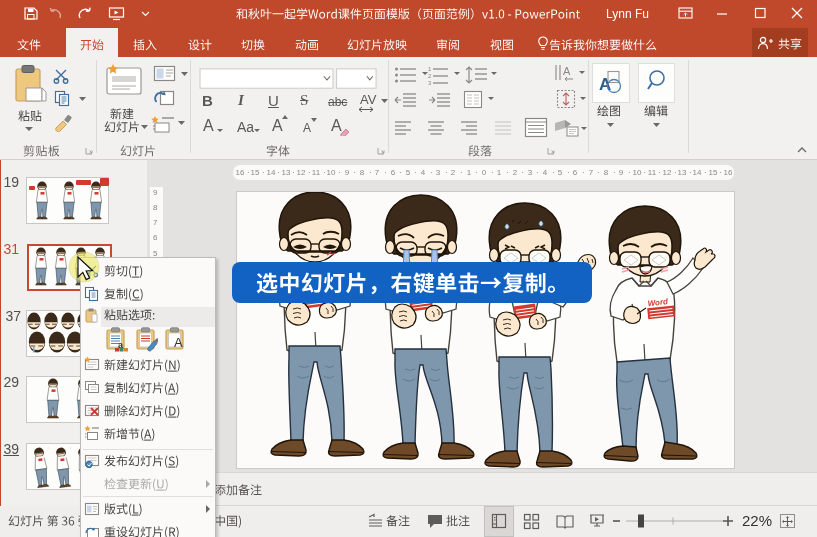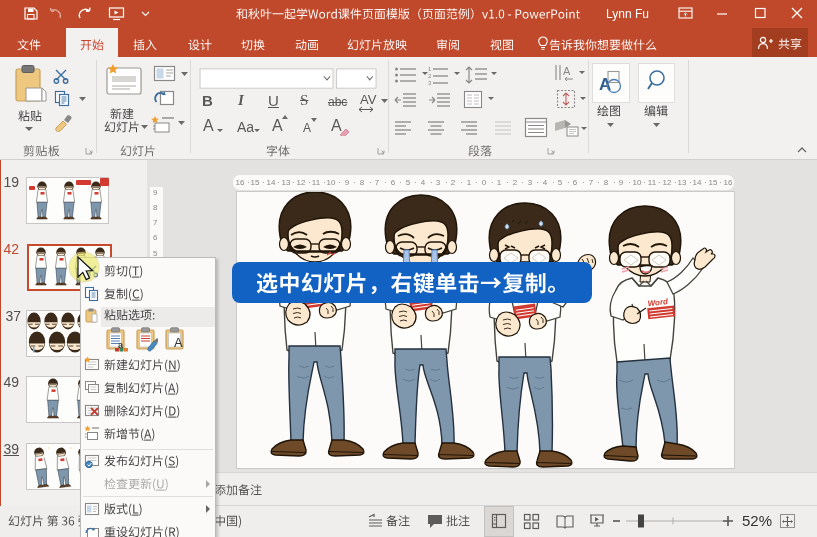--- a/index.html
+++ b/index.html
@@ -13,21 +13,21 @@
 .tab-sel{background:#F3F1F0;color:#C8432C;top:28px !important;height:29px;display:flex;align-items:center;justify-content:center;}
 
 #ribbon{left:0;top:57px;width:817px;height:103px;background:#F3F1F0;border-bottom:1px solid #D2CFCE;box-sizing:border-box;}
 .gsep{width:1px;background:#DCDAD8;top:3px;height:93px;}
 
 #panel{left:0;top:160px;width:147px;height:346px;background:#F2F0EF;border-left:1px solid #C0492B;box-sizing:border-box;}
 .thumbnum{font-size:14px;color:#514F4D;width:16px;text-align:right;}
 .thumb{background:#FDFDFC;border:1px solid #C9C7C5;box-sizing:border-box;}
 
 #work{left:147px;top:160px;width:670px;height:312px;background:#E4E2E1;}
-#hruler{left:86px;top:15px;width:501px;height:15px;background:#FBFAF9;border-radius:7px;}
+#hruler{left:86px;top:5px;width:501px;height:15px;background:#FBFAF9;border-radius:7px;}
 #vruler{left:3px;top:27px;width:13px;height:281px;background:#FBFAF9;}
 .rulnum{position:absolute;font-size:8px;color:#888;}
 #slide{left:90px;top:32px;width:497px;height:276px;background:#FCFBFA;box-shadow:0 0 0 1px #CCCAC8;}
 
 #banner{left:-5px;top:70px;width:360px;height:41px;background:#1262C3;border-radius:8px;color:#fff;font-weight:bold;font-size:22px;line-height:41px;text-align:center;}
 
 #notes{left:147px;top:472px;width:670px;height:34px;background:#F0EEED;border-top:1px solid #D8D6D4;border-bottom:1px solid #D8D6D4;box-sizing:border-box;color:#595755;font-size:12px;}
 #statusbar{left:0;top:506px;width:817px;height:31px;background:#F0EEED;color:#514F4D;font-size:12px;}
 
 #menu{left:80px;top:257px;width:136px;height:281px;background:#FBFAF9;border:1px solid #BDBBB9;box-shadow:2px 2px 3px rgba(0,0,0,0.2);box-sizing:border-box;}
@@ -295,34 +295,34 @@
             </g>
           </svg>
         </div>
     <div class="abs" id="banner"></div>
   </div>
 </div>
 
 <div class="abs" id="panel"></div>
 <div class="abs thumbnum" style="left:3px;top:174px;">19</div>
 <div class="abs thumb" style="left:26px;top:177px;width:83px;height:47px;"></div>
-<div class="abs thumbnum" style="left:3px;top:241px;color:#C0492B;">42</div>
+<div class="abs thumbnum" style="left:3px;top:241px;color:#C0492B;">31</div>
 <div class="abs" style="left:27px;top:244px;width:85px;height:47px;border:2px solid #C74A2C;background:#FDFDFC;box-sizing:border-box;"></div>
 <div class="abs thumbnum" style="left:5px;top:308px;">37</div>
 <div class="abs thumb" style="left:26px;top:310px;width:83px;height:47px;"></div>
-<div class="abs thumbnum" style="left:3px;top:374px;">49</div>
+<div class="abs thumbnum" style="left:3px;top:374px;">29</div>
 <div class="abs thumb" style="left:26px;top:376px;width:83px;height:47px;"></div>
 <div class="abs thumbnum" style="left:3px;top:441px;text-decoration:underline;">39</div>
 <div class="abs thumb" style="left:26px;top:443px;width:83px;height:47px;"></div>
 
 <div class="abs" id="notes"></div>
 
 <div class="abs" id="statusbar">
 
-  <span style="position:absolute;left:742px;top:6px;color:#333;font-size:15px;">52%</span>
+  <span style="position:absolute;left:742px;top:6px;color:#333;font-size:15px;">22%</span>
 </div>
 <div class="abs" id="status-icons"></div>
 
 <div class="abs" style="left:8px;top:516.0px;width:138px;height:16px;"><svg width="137" height="16" viewBox="0 0 137 16" style="overflow:visible;">
         <g transform="translate(0,9.4)">
           <path d="M5.712 -8.904V-8.052H10.200000000000001C10.056000000000001 -2.88 9.876 -0.924 9.48 -0.492C9.348 -0.336 9.204 -0.28800000000000003 8.976 -0.28800000000000003C8.676 -0.28800000000000003 7.944 -0.28800000000000003 7.140000000000001 -0.36C7.308 -0.108 7.416 0.264 7.428 0.528C8.148 0.5760000000000001 8.892 0.6 9.324 0.552C9.756 0.504 10.02 0.396 10.296 0.024C10.788 -0.5760000000000001 10.944 -2.568 11.112 -8.412C11.112 -8.544 11.112 -8.904 11.112 -8.904ZM1.032 0.012C1.32 -0.156 1.788 -0.252 5.352 -0.9C5.5440000000000005 -0.384 5.688 0.096 5.772 0.468L6.588 0.12C6.36 -0.8280000000000001 5.712 -2.328 5.112 -3.48L4.356 -3.192C4.596 -2.724 4.836 -2.208 5.0520000000000005 -1.68L2.2680000000000002 -1.224C3.516 -2.7600000000000002 4.764 -4.692 5.796 -6.672L4.896 -7.08C4.68 -6.612 4.44 -6.132000000000001 4.188 -5.676L1.92 -5.5200000000000005C2.724 -6.696 3.528 -8.22 4.14 -9.684000000000001L3.228 -10.044C2.664 -8.412 1.692 -6.66 1.3800000000000001 -6.216C1.092 -5.748 0.864 -5.436 0.624 -5.376C0.732 -5.124 0.888 -4.68 0.936 -4.488C1.1520000000000001 -4.572 1.512 -4.644 3.72 -4.836C2.916 -3.468 2.124 -2.34 1.788 -1.944C1.32 -1.344 0.996 -0.9480000000000001 0.708 -0.864C0.8280000000000001 -0.624 0.984 -0.18 1.032 0.012Z M13.2 -7.62C13.14 -6.672 12.96 -5.424 12.672 -4.68L13.368 -4.392C13.68 -5.256 13.848 -6.564 13.884 -7.5360000000000005ZM16.560000000000002 -7.812C16.368000000000002 -7.0680000000000005 15.984 -5.988 15.684000000000001 -5.316L16.236 -5.064C16.584 -5.688 16.98 -6.696 17.328 -7.5120000000000005ZM14.628 -10.02V-6.18C14.628 -3.936 14.436 -1.536 12.516 0.3C12.72 0.432 13.032 0.756 13.164 0.96C14.208 -0.036000000000000004 14.796 -1.2 15.120000000000001 -2.412C15.648 -1.836 16.368000000000002 -1.02 16.68 -0.588L17.28 -1.284C16.98 -1.6320000000000001 15.744 -2.928 15.312000000000001 -3.3120000000000003C15.468 -4.26 15.504 -5.232 15.504 -6.18V-10.02ZM17.328 -9.096V-8.22H20.484V-0.36C20.484 -0.14400000000000002 20.4 -0.07200000000000001 20.16 -0.06C19.896 -0.048 19.032 -0.048 18.144 -0.084C18.288 0.18 18.456 0.624 18.516 0.888C19.656 0.888 20.4 0.876 20.844 0.72C21.276 0.5640000000000001 21.432000000000002 0.252 21.432000000000002 -0.36V-8.22H23.532V-9.096Z M26.16 -9.768V-5.772C26.16 -3.648 25.992 -1.428 24.456 0.276C24.684 0.432 25.008 0.768 25.164 0.984C26.268 -0.228 26.76 -1.692 26.951999999999998 -3.204H32.016V0.96H32.988V-4.128H27.048000000000002C27.084 -4.68 27.096 -5.22 27.096 -5.772V-6.048H34.836V-6.972H31.451999999999998V-10.068H30.504V-6.972H27.096V-9.768Z M40.704 -4.812C40.608000000000004 -3.948 40.428000000000004 -2.88 40.260000000000005 -2.16H43.464C42.468 -1.116 40.944 -0.20400000000000001 39.528000000000006 0.264C39.732 0.432 39.984 0.756 40.116 0.972C41.544000000000004 0.40800000000000003 43.116 -0.612 44.172000000000004 -1.812V0.96H45.06V-2.16H48.540000000000006C48.42 -1.068 48.288000000000004 -0.6 48.120000000000005 -0.432C48.024 -0.34800000000000003 47.904 -0.336 47.688 -0.336C47.472 -0.324 46.908 -0.336 46.32 -0.396C46.452000000000005 -0.168 46.56 0.18 46.572 0.432C47.196000000000005 0.468 47.784000000000006 0.468 48.084 0.444C48.432 0.42 48.648 0.34800000000000003 48.852000000000004 0.14400000000000002C49.164 -0.156 49.32 -0.888 49.488 -2.568C49.5 -2.688 49.512 -2.928 49.512 -2.928H45.06V-4.0440000000000005H49.104V-6.696H40.260000000000005V-5.928H44.172000000000004V-4.812ZM41.46 -4.0440000000000005H44.172000000000004V-2.928H41.292ZM45.06 -5.928H48.228V-4.812H45.06ZM41.232 -10.14C40.812000000000005 -8.988 40.092000000000006 -7.896 39.24 -7.176C39.468 -7.0680000000000005 39.828 -6.864 39.996 -6.732C40.452000000000005 -7.164000000000001 40.896 -7.716 41.28 -8.352H41.940000000000005C42.192 -7.872 42.432 -7.284 42.54 -6.9L43.332 -7.188C43.248000000000005 -7.488 43.056000000000004 -7.944 42.84 -8.352H44.772000000000006V-9.048H41.676C41.82 -9.336 41.952000000000005 -9.636000000000001 42.06 -9.936ZM45.864000000000004 -10.14C45.552 -9.036 44.988 -7.98 44.256 -7.284C44.484 -7.176 44.868 -6.948 45.048 -6.816C45.42 -7.224 45.78 -7.752 46.092 -8.352H46.908C47.304 -7.884 47.676 -7.284 47.844 -6.888L48.624 -7.224C48.480000000000004 -7.5360000000000005 48.204 -7.968 47.892 -8.352H50.05200000000001V-9.048H46.416000000000004C46.536 -9.336 46.644000000000005 -9.636000000000001 46.728 -9.936Z M56.532000000000004 0.156C58.104000000000006 0.156 59.364000000000004 -0.78 59.364000000000004 -2.352C59.364000000000004 -3.564 58.536 -4.332 57.504000000000005 -4.5840000000000005V-4.644C58.440000000000005 -4.968 59.06400000000001 -5.688 59.06400000000001 -6.756C59.06400000000001 -8.148 57.98400000000001 -8.952 56.496 -8.952C55.48800000000001 -8.952 54.708000000000006 -8.508000000000001 54.048 -7.908L54.636 -7.212C55.14000000000001 -7.716 55.752 -8.064 56.46000000000001 -8.064C57.38400000000001 -8.064 57.94800000000001 -7.5120000000000005 57.94800000000001 -6.672C57.94800000000001 -5.724 57.336000000000006 -4.992 55.51200000000001 -4.992V-4.152C57.55200000000001 -4.152 58.248000000000005 -3.456 58.248000000000005 -2.388C58.248000000000005 -1.3800000000000001 57.516000000000005 -0.756 56.46000000000001 -0.756C55.464000000000006 -0.756 54.804 -1.236 54.288000000000004 -1.764L53.724000000000004 -1.056C54.300000000000004 -0.42 55.164 0.156 56.532000000000004 0.156Z M63.648 0.156C65.016 0.156 66.18 -0.996 66.18 -2.7C66.18 -4.548 65.22 -5.46 63.732 -5.46C63.048 -5.46 62.28 -5.064 61.74 -4.404C61.788000000000004 -7.128 62.784 -8.052 64.008 -8.052C64.536 -8.052 65.06400000000001 -7.788 65.4 -7.38L66.024 -8.052C65.532 -8.58 64.872 -8.952 63.96 -8.952C62.256 -8.952 60.708 -7.644 60.708 -4.2C60.708 -1.296 61.968 0.156 63.648 0.156ZM61.764 -3.528C62.34 -4.344 63.012 -4.644 63.552 -4.644C64.62 -4.644 65.136 -3.888 65.136 -2.7C65.136 -1.5 64.488 -0.708 63.648 -0.708C62.544000000000004 -0.708 61.884 -1.704 61.764 -3.528Z M79.536 -9.540000000000001C78.864 -8.304 77.748 -7.140000000000001 76.56 -6.396C76.764 -6.264 77.112 -5.952 77.256 -5.796C78.456 -6.6240000000000006 79.656 -7.92 80.412 -9.288ZM70.788 -6.924C70.728 -5.76 70.584 -4.224 70.44 -3.2760000000000002H72.84C72.72 -1.116 72.576 -0.252 72.36 -0.036000000000000004C72.252 0.07200000000000001 72.132 0.096 71.928 0.096C71.712 0.096 71.124 0.084 70.512 0.036000000000000004C70.656 0.264 70.764 0.6 70.776 0.84C71.388 0.876 71.988 0.876 72.3 0.852C72.672 0.8160000000000001 72.9 0.744 73.116 0.504C73.464 0.14400000000000002 73.608 -0.9 73.752 -3.72C73.764 -3.84 73.776 -4.0920000000000005 73.776 -4.0920000000000005H71.376C71.44800000000001 -4.692 71.508 -5.4 71.568 -6.072H73.70400000000001V-9.624H70.5V-8.784H72.84V-6.924ZM75.072 1.02C75.264 0.852 75.6 0.708 77.988 -0.3C77.964 -0.492 77.94 -0.876 77.94 -1.1400000000000001L76.128 -0.456V-4.5600000000000005H77.304C77.856 -2.232 78.876 -0.264 80.424 0.792C80.568 0.552 80.844 0.24 81.048 0.06C79.632 -0.792 78.648 -2.544 78.144 -4.5600000000000005H80.88V-5.424H76.128V-9.84H75.24V-5.424H73.896V-4.5600000000000005H75.24V-0.5640000000000001C75.24 -0.084 74.904 0.14400000000000002 74.688 0.252C74.832 0.432 75.012 0.804 75.072 1.02Z M83.268 1.284C84.528 0.84 85.344 -0.14400000000000002 85.344 -1.44C85.344 -2.2800000000000002 84.984 -2.82 84.324 -2.82C83.832 -2.82 83.412 -2.52 83.412 -1.956C83.412 -1.3920000000000001 83.82 -1.104 84.312 -1.104L84.516 -1.1280000000000001C84.456 -0.3 83.928 0.264 83.004 0.648Z M100.428 -1.8C101.568 -0.96 103.032 0.24 103.752 0.96L104.604 0.40800000000000003C103.824 -0.324 102.324 -1.464 101.22 -2.2680000000000002ZM97.332 -2.244C96.66 -1.344 95.304 -0.3 94.128 0.336C94.332 0.492 94.656 0.78 94.836 0.972C96.048 0.276 97.404 -0.84 98.268 -1.8840000000000001ZM94.452 -7.5360000000000005V-6.672H96.744V-3.8160000000000003H93.96V-2.94H104.856V-3.8160000000000003H102.024V-6.672H104.424V-7.5360000000000005H102.024V-9.972H101.1V-7.5360000000000005H97.668V-9.972H96.744V-7.5360000000000005ZM97.668 -3.8160000000000003V-6.672H101.1V-3.8160000000000003Z M111.21600000000001 0.156C112.69200000000001 0.156 114.096 -0.936 114.096 -2.856C114.096 -4.8 112.896 -5.664 111.444 -5.664C110.916 -5.664 110.52 -5.532 110.12400000000001 -5.316L110.352 -7.86H113.664V-8.796H109.392L109.104 -4.692L109.69200000000001 -4.32C110.196 -4.656 110.568 -4.836 111.156 -4.836C112.26 -4.836 112.98 -4.0920000000000005 112.98 -2.832C112.98 -1.548 112.152 -0.756 111.108 -0.756C110.08800000000001 -0.756 109.44 -1.224 108.94800000000001 -1.728L108.396 -1.008C108.99600000000001 -0.42 109.836 0.156 111.21600000000001 0.156Z M117.888 0.156C119.46 0.156 120.72 -0.78 120.72 -2.352C120.72 -3.564 119.892 -4.332 118.86 -4.5840000000000005V-4.644C119.79599999999999 -4.968 120.42 -5.688 120.42 -6.756C120.42 -8.148 119.34 -8.952 117.852 -8.952C116.844 -8.952 116.064 -8.508000000000001 115.404 -7.908L115.992 -7.212C116.496 -7.716 117.108 -8.064 117.816 -8.064C118.74 -8.064 119.304 -7.5120000000000005 119.304 -6.672C119.304 -5.724 118.692 -4.992 116.868 -4.992V-4.152C118.908 -4.152 119.604 -3.456 119.604 -2.388C119.604 -1.3800000000000001 118.872 -0.756 117.816 -0.756C116.82 -0.756 116.16 -1.236 115.644 -1.764L115.08 -1.056C115.656 -0.42 116.52 0.156 117.888 0.156Z M134.232 -9.540000000000001C133.56 -8.304 132.444 -7.140000000000001 131.256 -6.396C131.46 -6.264 131.808 -5.952 131.952 -5.796C133.152 -6.6240000000000006 134.352 -7.92 135.108 -9.288ZM125.484 -6.924C125.42399999999999 -5.76 125.28 -4.224 125.136 -3.2760000000000002H127.536C127.416 -1.116 127.27199999999999 -0.252 127.056 -0.036000000000000004C126.948 0.07200000000000001 126.828 0.096 126.624 0.096C126.408 0.096 125.82 0.084 125.208 0.036000000000000004C125.352 0.264 125.46 0.6 125.472 0.84C126.084 0.876 126.684 0.876 126.996 0.852C127.368 0.8160000000000001 127.596 0.744 127.812 0.504C128.16 0.14400000000000002 128.304 -0.9 128.448 -3.72C128.46 -3.84 128.472 -4.0920000000000005 128.472 -4.0920000000000005H126.072C126.144 -4.692 126.204 -5.4 126.264 -6.072H128.4V-9.624H125.196V-8.784H127.536V-6.924ZM129.768 1.02C129.96 0.852 130.296 0.708 132.684 -0.3C132.66 -0.492 132.636 -0.876 132.636 -1.1400000000000001L130.824 -0.456V-4.5600000000000005H132.0C132.552 -2.232 133.572 -0.264 135.12 0.792C135.264 0.552 135.54 0.24 135.744 0.06C134.328 -0.792 133.344 -2.544 132.84 -4.5600000000000005H135.576V-5.424H130.824V-9.84H129.936V-5.424H128.59199999999998V-4.5600000000000005H129.936V-0.5640000000000001C129.936 -0.084 129.6 0.14400000000000002 129.384 0.252C129.528 0.432 129.708 0.804 129.768 1.02Z" fill="#514F4D"></path>
         </g>
       </svg></div>
     <div class="abs" style="left:186px;top:516.0px;width:58px;height:16px;"><svg width="57" height="16" viewBox="0 0 57 16" style="overflow:visible;">
         <g transform="translate(0,9.4)">

